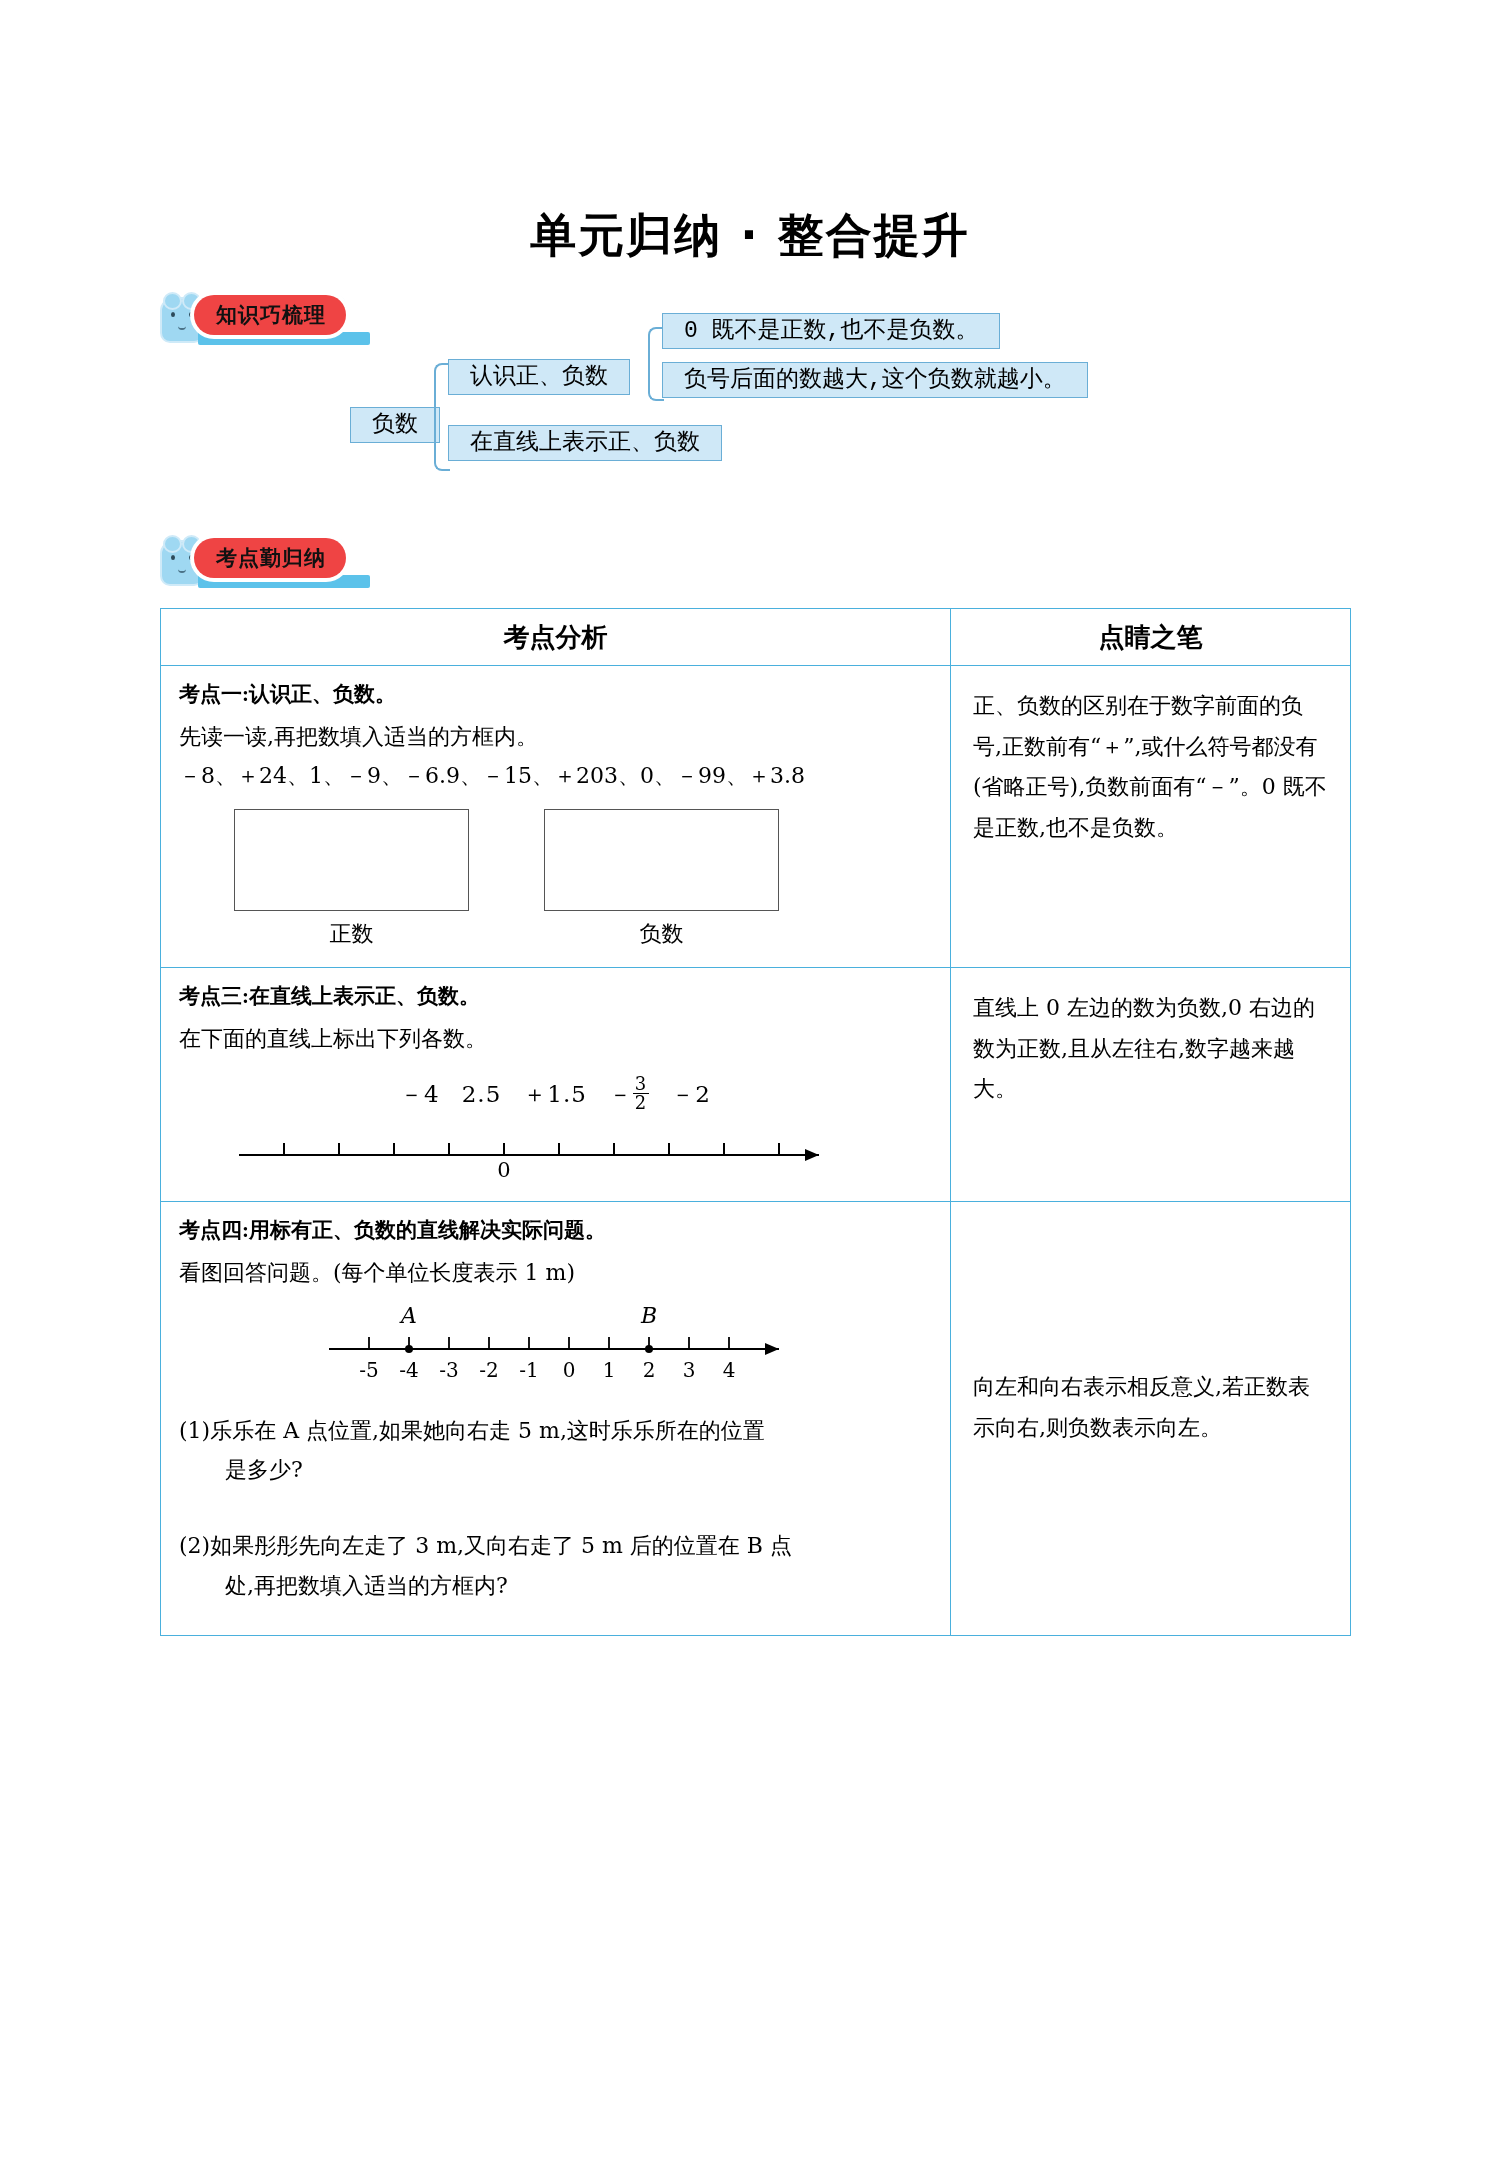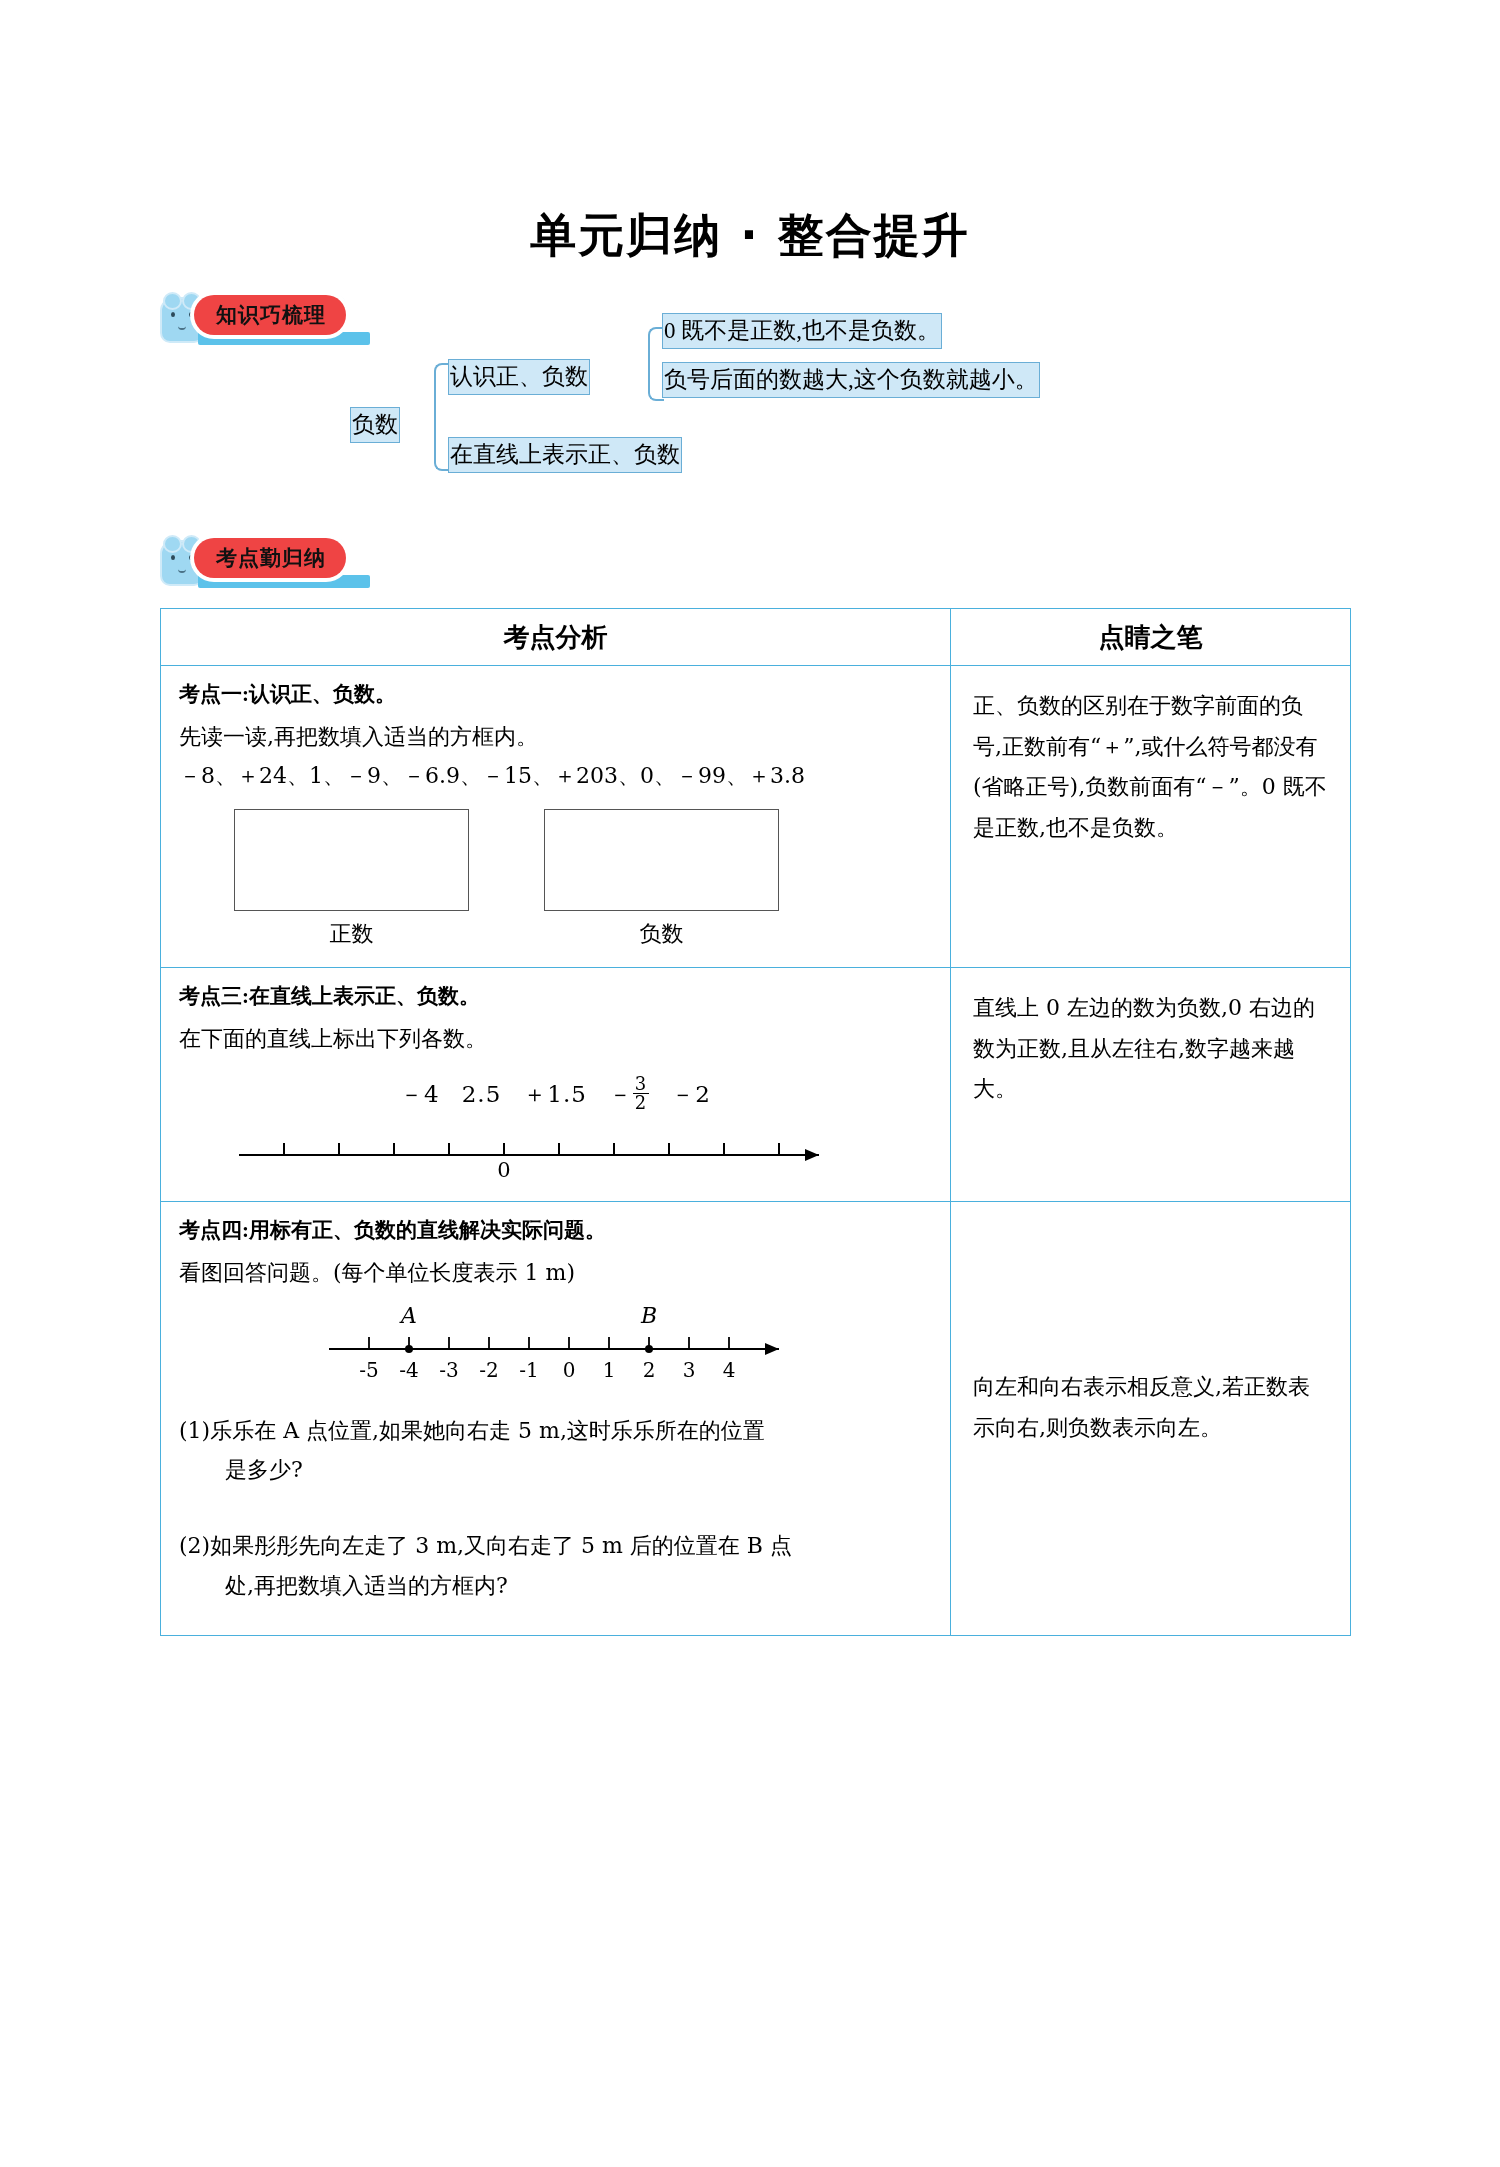--- a/index.html
+++ b/index.html
@@ -66,23 +66,23 @@
   .badge .bar{
     position:absolute;left:38px;bottom:-2px;height:13px;
     background:#5cc2ea;border-radius:2px;
   }
 
   
   .map{position:absolute;left:350px;top:345px;width:740px;height:160px;}
   .node{
     position:absolute;
     background:#cfe8f7;border:1px solid #6aaed6;
-    font-family:Liberation Serif, serif;
+    font-family:Liberation Mono, monospace;
     font-size:23px;line-height:1.15;
-    padding:4px 1px;white-space:nowrap;
+    padding:4px 21px;white-space:nowrap;
   }
   .brace-l{
     position:absolute;border-left:2px solid #6aaed6;
     border-top:2px solid #6aaed6;border-bottom:2px solid #6aaed6;
     border-radius:8px 0 0 8px;width:14px;
   }
 
   
   .tbl{
     position:absolute;left:160px;top:608px;width:1190px;
@@ -156,21 +156,21 @@
     <div class="node" style="left:0px;top:62px;">负数</div>
 
     <div class="brace-l" style="left:84px;top:18px;height:104px;"></div>
 
     <div class="node" style="left:98px;top:14px;">认识正、负数</div>
     <div class="brace-l" style="left:298px;top:-18px;height:70px;"></div>
 
     <div class="node" style="left:312px;top:-32px;">0 既不是正数,也不是负数。</div>
     <div class="node" style="left:312px;top:17px;">负号后面的数越大,这个负数就越小。</div>
 
-    <div class="node" style="left:98px;top:92px;text-align:right;">在直线上表示正、负数</div>
+    <div class="node" style="left:98px;top:80px;text-align:right;">在直线上表示正、负数</div>
   </div>
 
   <div class="badge" style="left:160px;top:538px;">
     <div class="bear">
       <div class="eyes">
           <i class="l"></i>
           <i class="r"></i>
         </div>
       <div class="snout"></div>
     </div>

